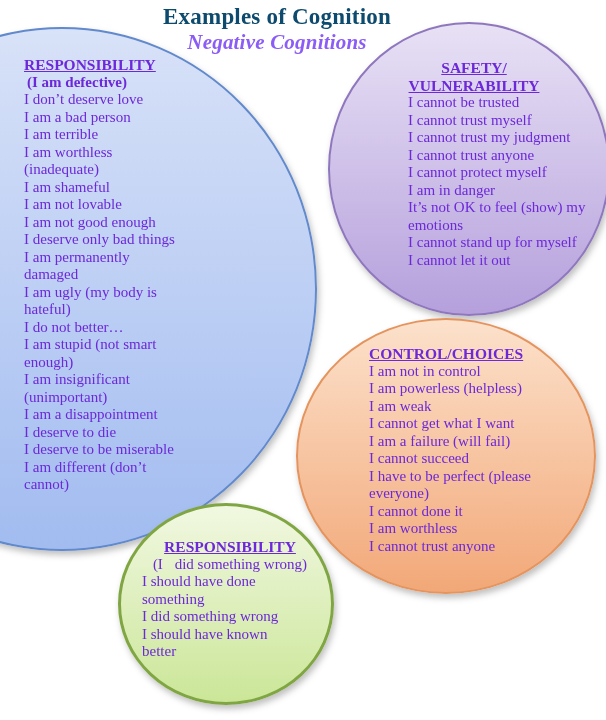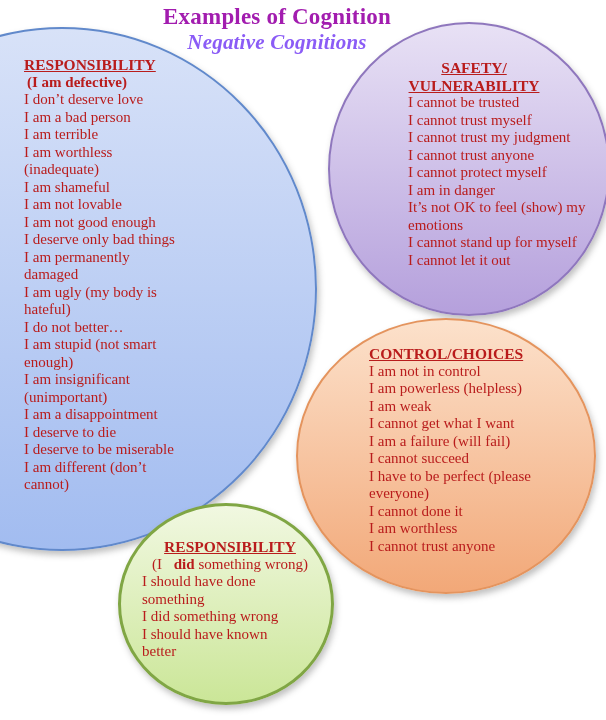--- a/index.html
+++ b/index.html
@@ -19,21 +19,21 @@
     position:absolute; border-radius:50%;
     border:2px solid #888;
     box-shadow:2px 4px 6px rgba(90,90,90,0.38);
   }
   .e-blue   { left:-193px; top:27px;  width:506px; height:520px; }
   .e-purple { left:328px;  top:22px;  width:278px; height:290px; }
   .e-orange { left:296px;  top:318px; width:296px; height:272px; }
   .e-green  { left:118px;  top:503px; width:210px; height:196px; border-width:3px; }
 
   .tb {
-    position:absolute; color:#b91c1c;
+    position:absolute; color:#6d28d9;
     font-size:15px; line-height:17.5px;
   }
   .hd-line {
     font-weight:bold; text-decoration:underline;
     font-size:15.5px; white-space:nowrap;
   }
   .sub-line { white-space:nowrap; }
   .line { white-space:nowrap; }
 
   .tb-blue   { left:24px;  top:56px;  width:215px; }
@@ -41,33 +41,33 @@
 
   .tb-purple { left:408px; top:59px;  width:185px; }
   .tb-purple .hd { width:132px; text-align:center; }
   .tb-purple .hd .hd-line { display:block; }
 
   .tb-orange { left:369px; top:345px; width:190px; }
 
   .tb-green  { left:142px; top:538px; width:176px; }
   .tb-green .hd  { text-align:center; }
   .tb-green .sub-line { text-align:center; }
-  .tb-green .sub-line .b { font-weight:bold;margin-left:8px; }
+  .tb-green .sub-line .b { font-weight:normal;margin-left:8px; }
 </style>
 </head>
 <body>
 
 <div id="slide">
 
   <div class="ellipse e-blue" style="background: linear-gradient(rgb(216, 226, 248), rgb(162, 188, 240)); border-color: rgb(97, 137, 203);"></div>
   <div class="ellipse e-purple" style="background: linear-gradient(rgb(232, 225, 245), rgb(181, 160, 220)); border-color: rgb(143, 119, 189);"></div>
   <div class="ellipse e-orange" style="background: linear-gradient(rgb(252, 225, 203), rgb(242, 168, 120)); border-color: rgb(228, 148, 94);"></div>
   <div class="ellipse e-green" style="background: linear-gradient(rgb(241, 248, 225), rgb(203, 230, 152)); border-color: rgb(128, 166, 68);"></div>
 
-  <div id="main-title" class="title-line" style="color: #a21caf;">Examples of Cognition</div>
+  <div id="main-title" class="title-line" style="color: #0c4a6e;">Examples of Cognition</div>
   <div id="sub-title" class="title-line" style="color: #8b5cf6;">Negative Cognitions</div>
 
   <div class="tb tb-blue">
     <div class="hd">
         <div class="hd-line">RESPONSIBILITY</div>
       </div>
     <div class="sub-line">(I am defective)</div>
     <div>
         <div class="line">I don’t deserve love</div>
         <div class="line">I am a bad person</div>

